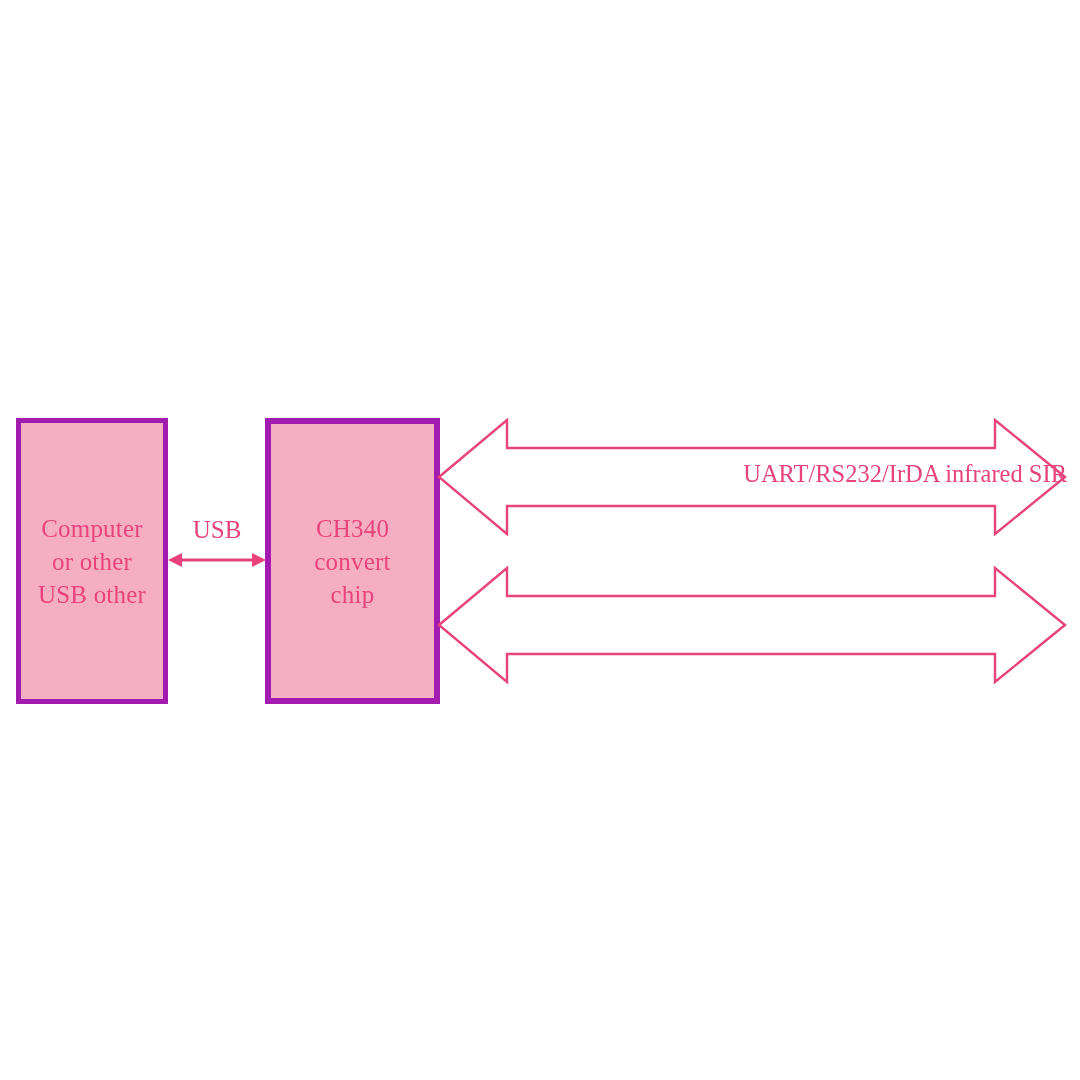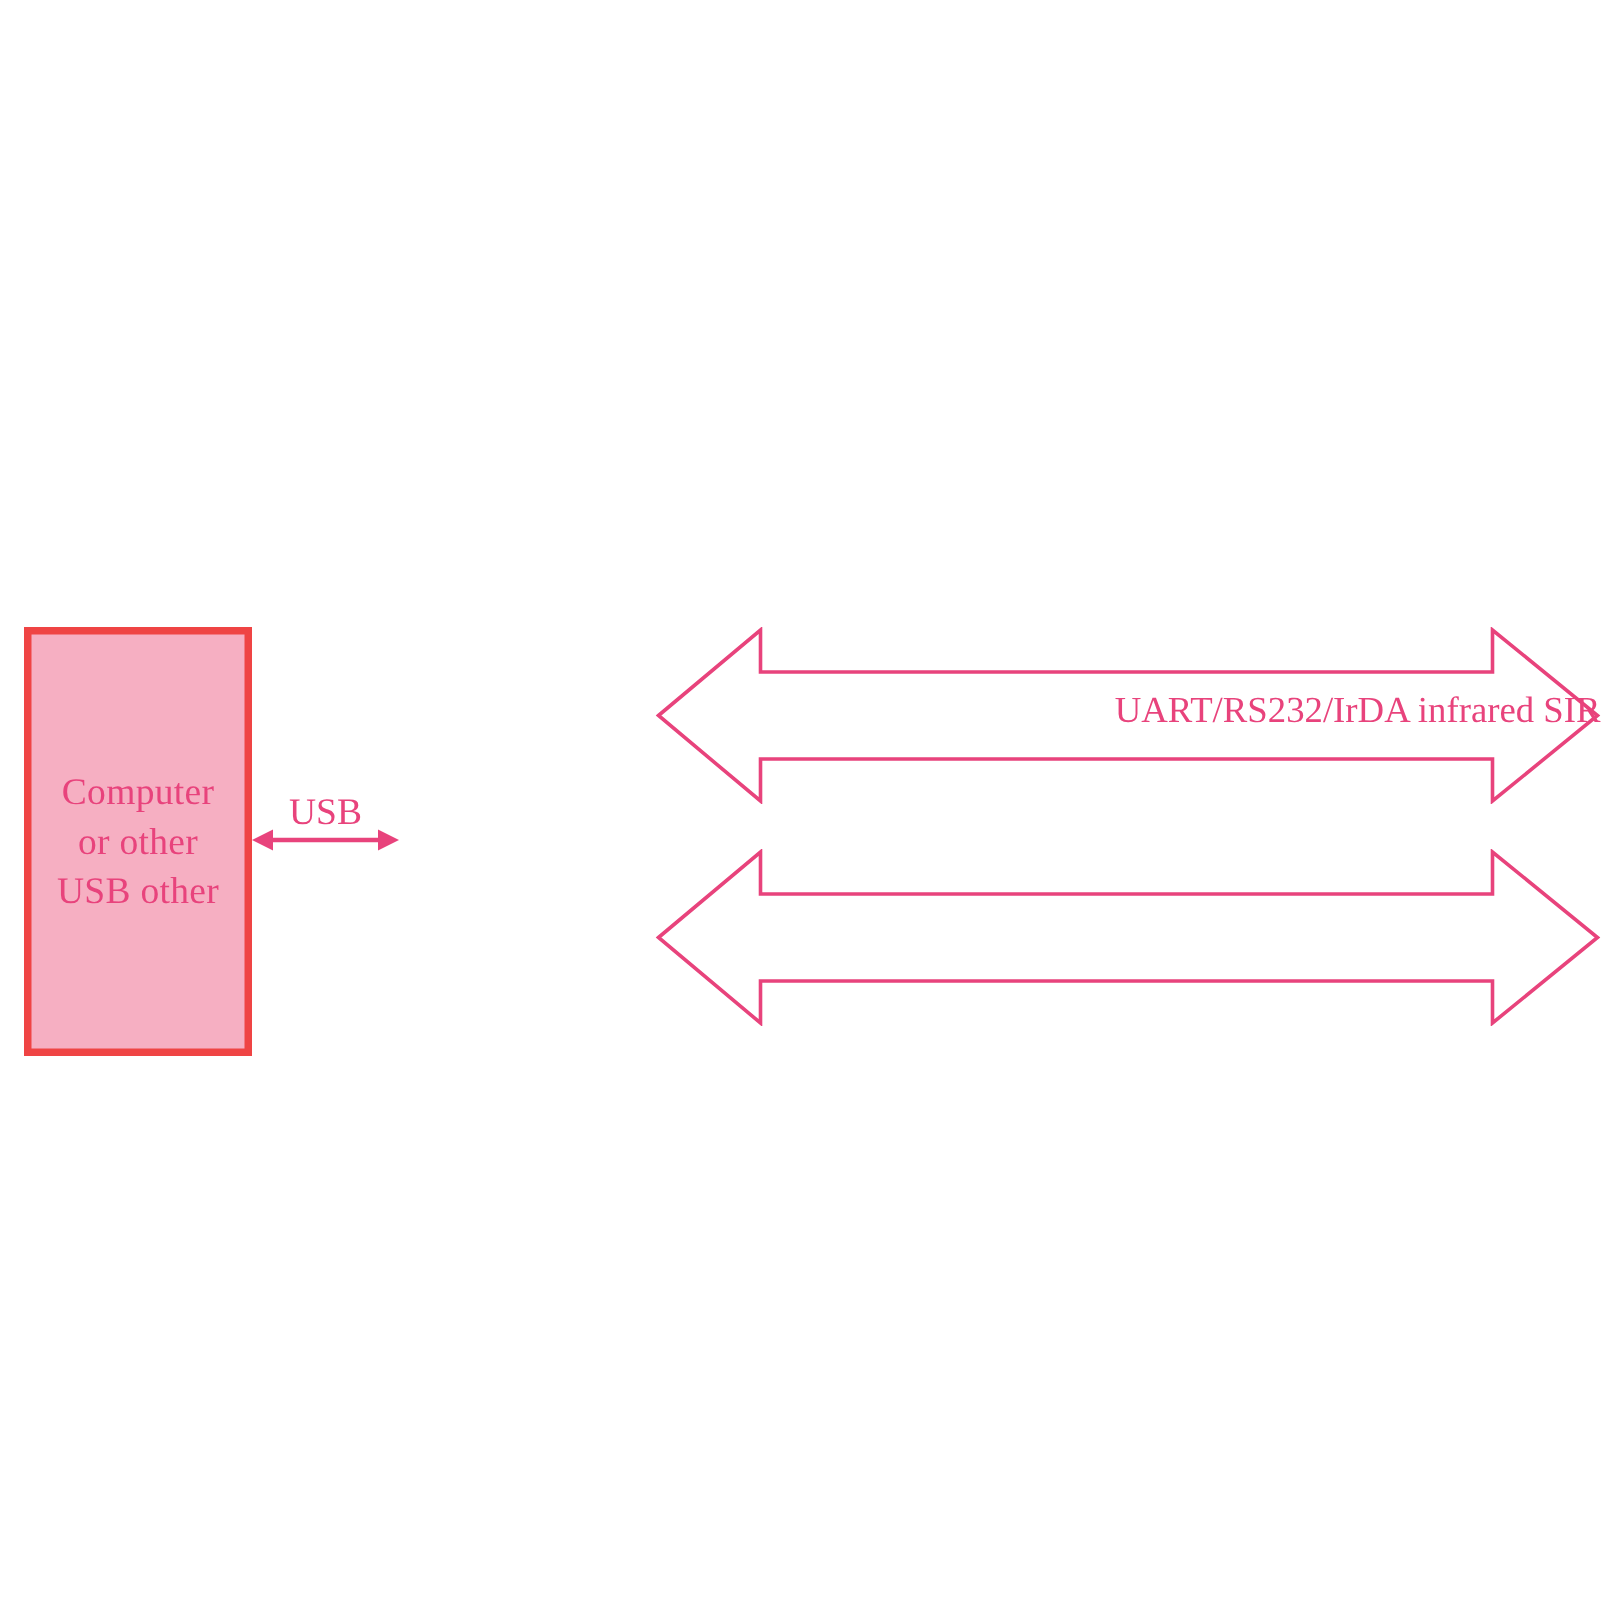--- a/index.html
+++ b/index.html
@@ -16,21 +16,21 @@
   #canvas {
     position: relative;
     width: 1080px;
     height: 1080px;
     background: #ffffff;
   }
   .block {
     position: absolute;
     box-sizing: border-box;
     background: #f6afc2;
-    border: 5px solid #ef4444;
+    border: 5px solid #a21caf;
     display: flex;
     flex-direction: column;
     align-items: center;
     justify-content: center;
     color: #e8437c;
     font-size: 25px;
     line-height: 33px;
     letter-spacing: 0.2px;
     text-align: center;
   }
@@ -57,21 +57,21 @@
   #usb-connector {
     position: absolute;
     left: 168px;
     top: 515px;
     width: 98px;
     height: 80px;
   }
   #usb-label {
     position: absolute;
     left: 0;
-    top: 12px;
+    top: 0;
     width: 98px;
     text-align: center;
     color: #e8437c;
     font-size: 25px;
     line-height: 30px;
     white-space: nowrap;
   }
   #usb-arrow-svg {
     position: absolute;
     left: 0;
@@ -104,20 +104,25 @@
 <body>
 
 <div id="canvas">
 
   <div class="block" id="host-block">
     <span class="line">Computer</span>
     <span class="line">or other</span>
     <span class="line">USB other</span>
   </div>
 
+  <div class="block" id="chip-block">
+    <span class="line">CH340</span>
+    <span class="line">convert</span>
+    <span class="line">chip</span>
+  </div>
 
   <div id="usb-connector">
     <span id="usb-label">USB</span>
     <svg id="usb-arrow-svg" viewBox="0 0 98 30">
       <line x1="10" y1="15" x2="88" y2="15" stroke="#e8437c" stroke-width="3"></line>
       <polygon points="0,15 14,8 14,22" fill="#e8437c"></polygon>
       <polygon points="98,15 84,8 84,22" fill="#e8437c"></polygon>
     </svg>
   </div>
 

